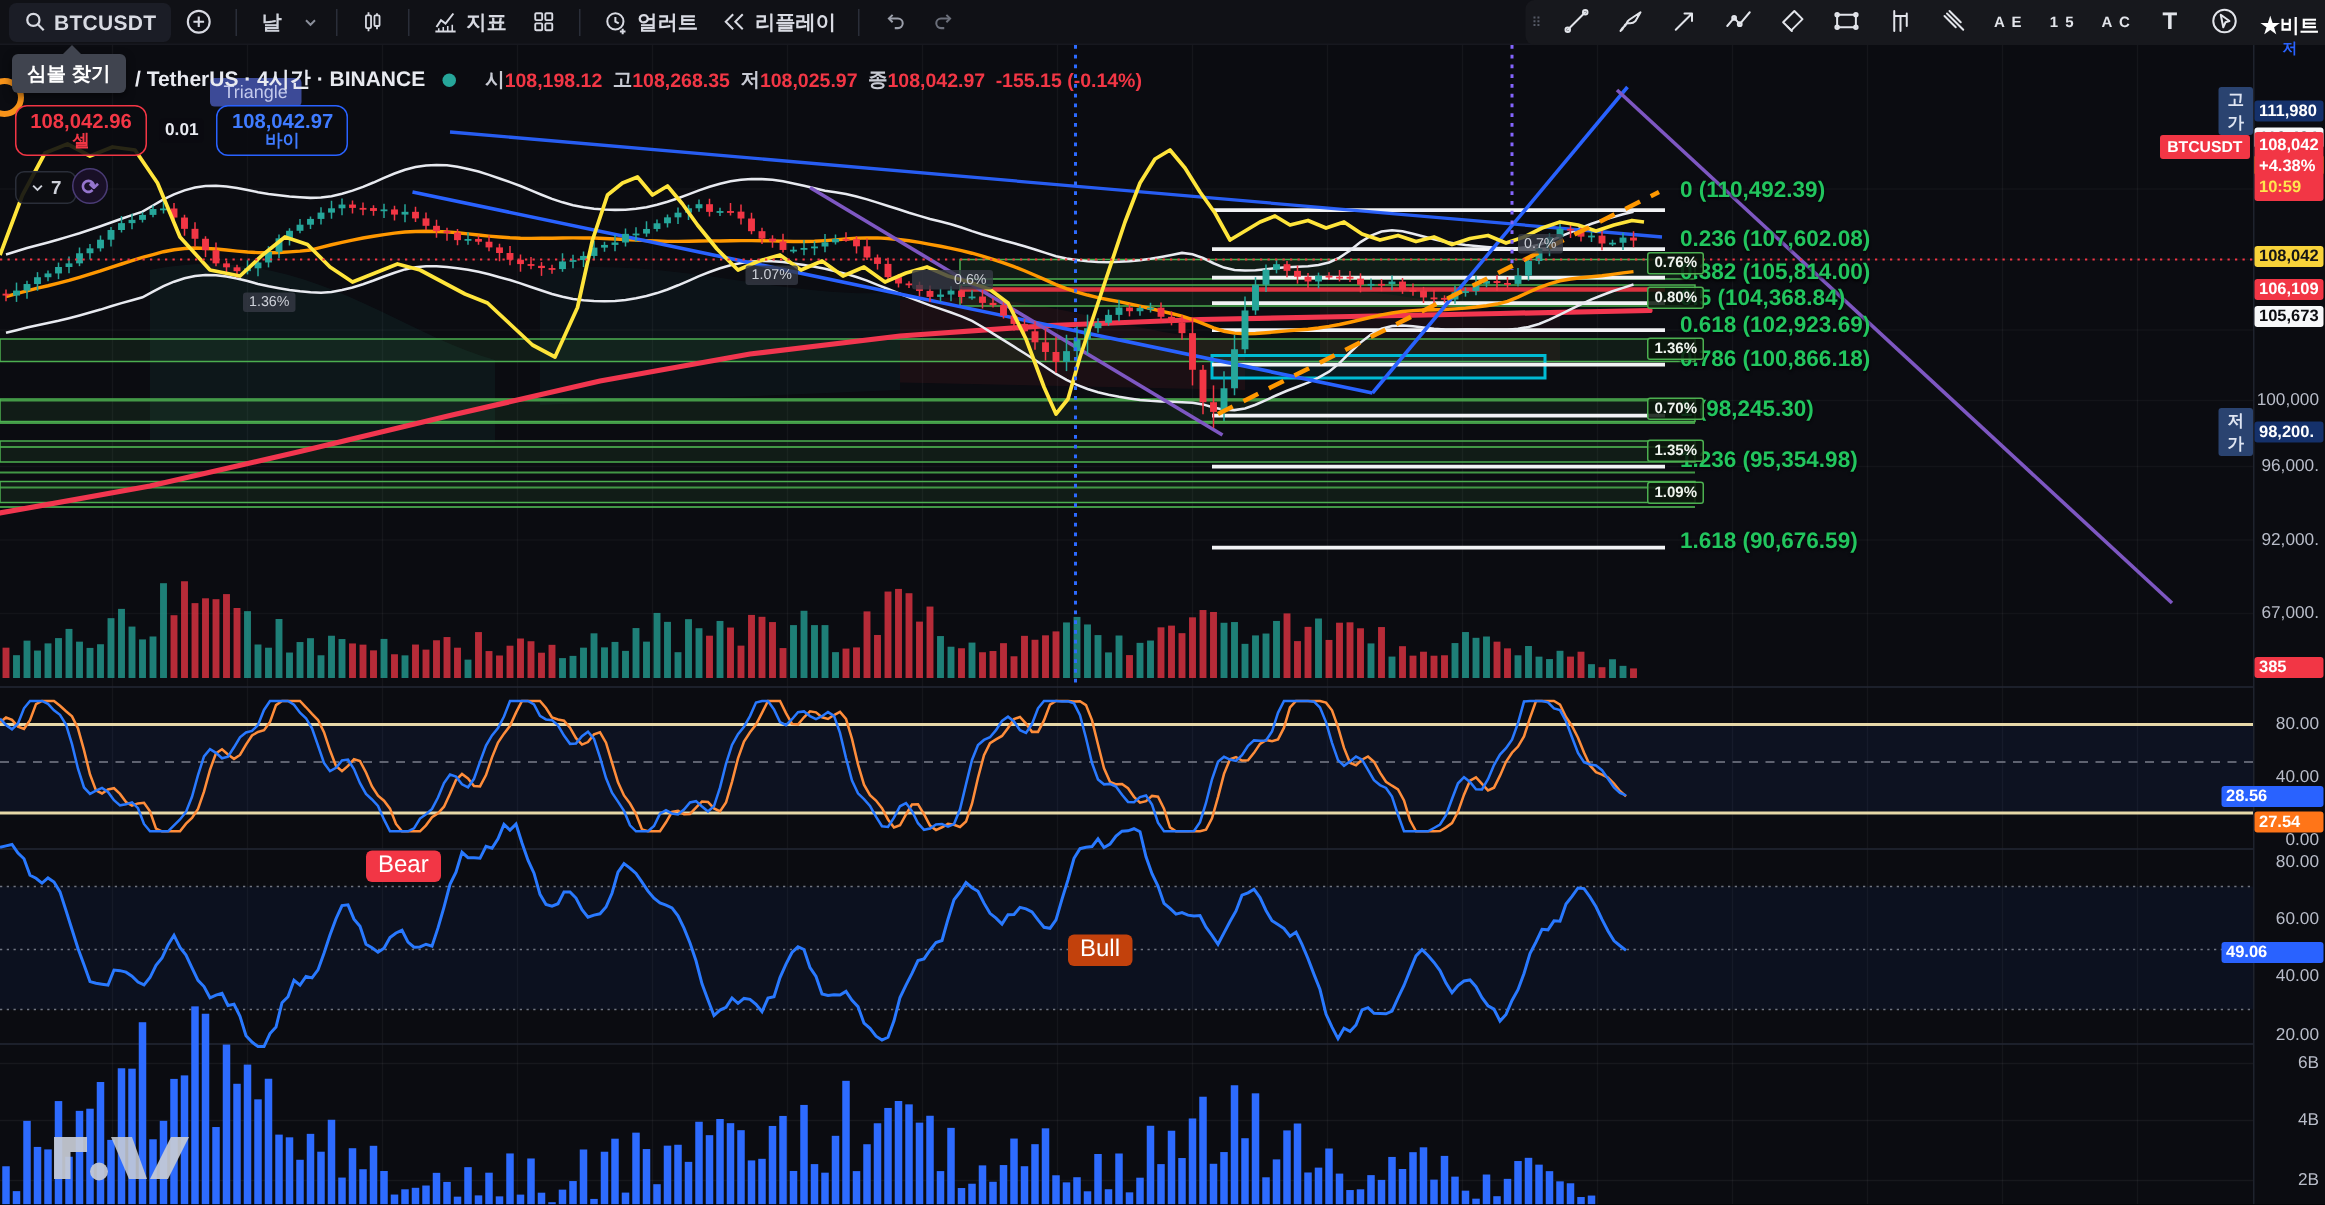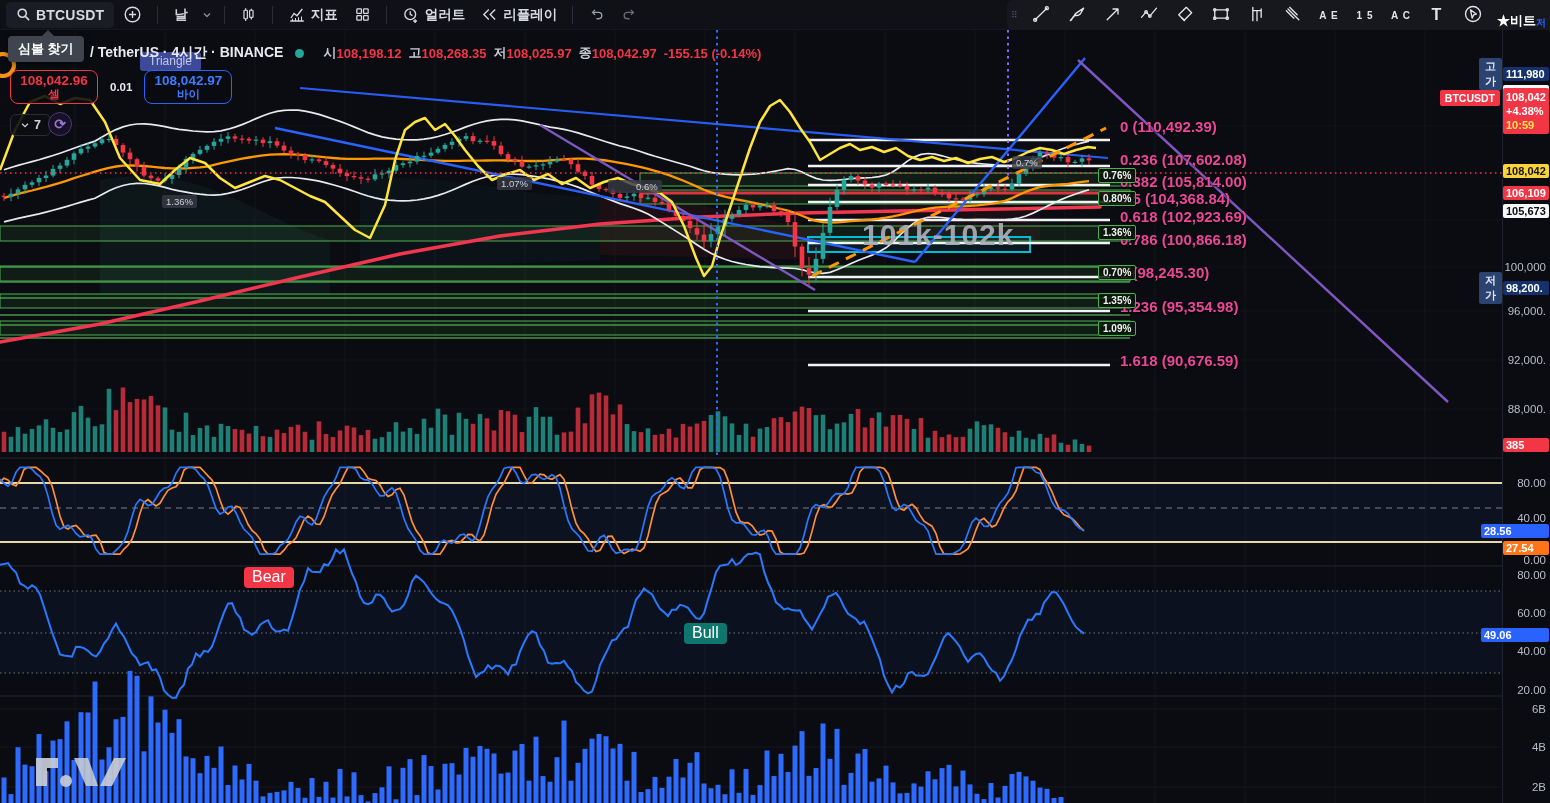--- a/index.html
+++ b/index.html
@@ -12,21 +12,21 @@
   .tb-left { display:flex; align-items:center; gap:2px; padding-left:6px; }
   .tb-btn { display:flex; align-items:center; gap:5px; background:transparent; border:none; color:#d8dae2; font-family:"Liberation Sans",sans-serif; font-size:13.5px; font-weight:bold; padding:4px 7px; border-radius:5px; cursor:pointer; height:26px; }
   .tb-btn svg { display:block; }
   .symbol-btn { background:#1b1d26; padding:4px 10px; font-size:14px; letter-spacing:.2px; }
   .tf-btn { font-size:13.5px; padding:4px 8px; color:#cfd2da; }
   .tf-btn.active { background:#2a2e39; color:#fff; }
   .tb-divider { width:1px; height:18px; background:#2a2e39; margin:0 6px; }
   .tb-right { position:absolute; right:0; top:0; height:30px; display:flex; align-items:center; background:#17181d; border-radius:6px 0 0 6px; padding:0 2px 0 4px; }
   .tool-btn { width:36px; height:26px; display:flex; align-items:center; justify-content:center; background:transparent; border:none; border-radius:4px; color:#e2e4ea; cursor:pointer; }
   .drag-dots { color:#565a66; font-size:9px; line-height:4px; width:10px; margin-right:2px; letter-spacing:1px; }
-  .watchlist { display:flex; flex-direction:row; align-items:flex-end; justify-content:center; padding:16px 2px 0 6px; height:30px; }
+  .watchlist { display:flex; flex-direction:column; align-items:center; justify-content:center; padding:16px 2px 0 6px; height:30px; }
   .watchlist .wl-title { color:#fff; font-size:13px; font-weight:bold; white-space:nowrap; }
   .watchlist .wl-sub { color:#2962ff; font-size:10px; font-weight:bold; margin-top:-1px; }
 
   
   .stage { position:absolute; left:0; top:30px; width:1550px; height:773px; }
   #chart-svg { position:absolute; left:0; top:0; }
 
   
   .symbol-row { position:absolute; left:90px; top:14px; display:flex; align-items:center; gap:8px; font-size:13.5px; z-index:20; white-space:nowrap; }
   .symbol-title { color:#e8eaf0; font-weight:bold; font-size:14px; }
@@ -45,27 +45,27 @@
   .sell-btn { border:1px solid #f23645; color:#f23645; }
   .buy-btn { border:1px solid #2962ff; color:#3f7bff; }
   .trade-price { font-size:13.5px; font-weight:bold; }
   .trade-word { font-size:11.5px; font-weight:bold; }
   .spread-chip { background:rgba(10,11,16,.85); color:#e8eaf0; font-size:11.5px; font-weight:bold; padding:2px 4px; border-radius:3px;text-align:center; }
   .triangle-label { position:absolute; left:140px; top:22px; background:#3c4a97; color:#c3c9ec; font-size:12px; padding:2px 9px 3px; border-radius:3px; z-index:15; }
   .collapse-btn { position:absolute; left:10px; top:84px; background:rgba(12,13,18,.9); border:1px solid #2a2e39; color:#cfd2da; border-radius:6px; font-size:12.5px; font-weight:bold; padding:3px 9px; display:flex; align-items:center; gap:4px; z-index:25; cursor:pointer; }
   .refresh-btn { position:absolute; left:48px; top:82px; width:24px; height:24px; border-radius:50%; background:#191027; color:#9575cd; border:1px solid #4a3b75; font-size:14px; font-weight:bold; display:flex; align-items:center; justify-content:center; z-index:25; cursor:pointer; }
 
   
-  .fib-label { position:absolute; color:#ec4899; font-size:15px; font-weight:bold; white-space:nowrap; z-index:12; text-shadow:0 1px 2px #000; }
+  .fib-label { position:absolute; color:#22c55e; font-size:15px; font-weight:bold; white-space:nowrap; z-index:12; text-shadow:0 1px 2px #000; }
   .pct-badge { position:absolute; left:1098px; border:1px solid #4caf50; background:rgba(10,22,12,.85); color:#eef3ee; font-size:10px; font-weight:bold; padding:1px 4px; border-radius:2px; z-index:12; }
   .mini-tag { position:absolute; background:rgba(54,58,69,.8); color:#cdd0d8; font-size:9.5px; padding:1px 4px; border-radius:2px; z-index:11; }
   .zone-text { position:absolute; left:862px; top:188px; color:rgba(170,174,186,.92); font-size:30px; font-weight:bold; letter-spacing:1px; z-index:12; }
   .pane-flag { position:absolute; color:#fff; font-size:16px; font-weight:normal; padding:1px 8px 2px; border-radius:4px; z-index:12; }
   .bear-flag { left:244px; top:537px; background:#f23645; }
-  .bull-flag { left:684px; top:593px; background:#0f766e;text-align:center; }
+  .bull-flag { left:712px; top:593px; background:#c2410c;text-align:center; }
 
   
   .axis { position:absolute; right:0; top:0; width:48px; height:773px; background:#0b0c11; border-left:1px solid #1f232e; z-index:20; cursor:ns-resize; }
   .axis-item { position:absolute; right:1px; transform:translateY(-50%); font-size:11px; font-weight:bold; padding:1px 3px; border-radius:2px; white-space:nowrap; }
   .ax-plain { color:#b9bdc9; font-weight:normal; font-size:11.5px; background:transparent; }
   .ax-white { background:#f7f8fa; color:#0b0c11; width:46px; text-align:left; }
   .ax-orange { background:#ff9800; color:#151515; width:46px; }
   .ax-yellow { background:#f8d33a; color:#151515; width:46px; }
   .ax-red { background:#f23645; color:#fff; width:46px; }
   .ax-blue { background:#2962ff; color:#fff; width:68px; }
@@ -999,21 +999,20 @@
     <button class="collapse-btn">
       <svg width="10" height="10" viewBox="0 0 24 24" fill="none" stroke="#cfd2da" stroke-width="3">
           <path d="M5 9l7 7 7-7"></path>
         </svg>
       <span>7</span>
     </button>
     <button class="refresh-btn">
         <span>⟳</span>
       </button>
 
-    <div class="zone-text">101k-102k</div>
     <div class="pane-flag bear-flag">Bear</div>
     <div class="pane-flag bull-flag">Bull</div>
 
     <div id="fib-labels">
         <div class="fib-label" style="left: 1120px; top: 88px;">0 (110,492.39)</div>
         <div class="fib-label" style="left: 1120px; top: 121px;">0.236 (107,602.08)</div>
         <div class="fib-label" style="left: 1120px; top: 143px;">0.382 (105,814.00)</div>
         <div class="fib-label" style="left: 1120px; top: 160px;">0.5 (104,368.84)</div>
         <div class="fib-label" style="left: 1120px; top: 178px;">0.618 (102,923.69)</div>
         <div class="fib-label" style="left: 1120px; top: 201px;">0.786 (100,866.18)</div>
@@ -1043,21 +1042,21 @@
           <div class="axis-item ax-white" style="top: 62px;">110,424</div>
           <div class="axis-item ax-orange" style="top: 80px;">108,049</div>
           <div class="axis-item ax-yellow" style="top: 141px;">108,042</div>
           <div class="axis-item ax-red" style="top: 163px;">106,109</div>
           <div class="axis-item ax-white" style="top: 181px;">105,673</div>
           <div class="axis-item ax-plain" style="top: 237px;">100,000</div>
           <div class="ax-tag" style="top: 258px;">저가</div>
           <div class="axis-item ax-navy" style="top: 258px;">98,200.</div>
           <div class="axis-item ax-plain" style="top: 281px;">96,000.</div>
           <div class="axis-item ax-plain" style="top: 330px;">92,000.</div>
-          <div class="axis-item ax-plain" style="top: 379px;">88,000.</div>
+          <div class="axis-item ax-plain" style="top: 379px;">67,000.</div>
           <div class="axis-item ax-red" style="top: 415px;">385</div>
           <div class="axis-item ax-plain" style="top: 453px;">80.00</div>
           <div class="axis-item ax-plain" style="top: 488px;">40.00</div>
           <div class="axis-item ax-blue" style="top: 501px;">28.56</div>
           <div class="axis-item ax-orangebadge" style="top: 518px;">27.54</div>
           <div class="axis-item ax-plain" style="top: 530px;">0.00</div>
           <div class="axis-item ax-plain" style="top: 545px;">80.00</div>
           <div class="axis-item ax-plain" style="top: 583px;">60.00</div>
           <div class="axis-item ax-blue" style="top: 605px;">49.06</div>
           <div class="axis-item ax-plain" style="top: 621px;">40.00</div>

